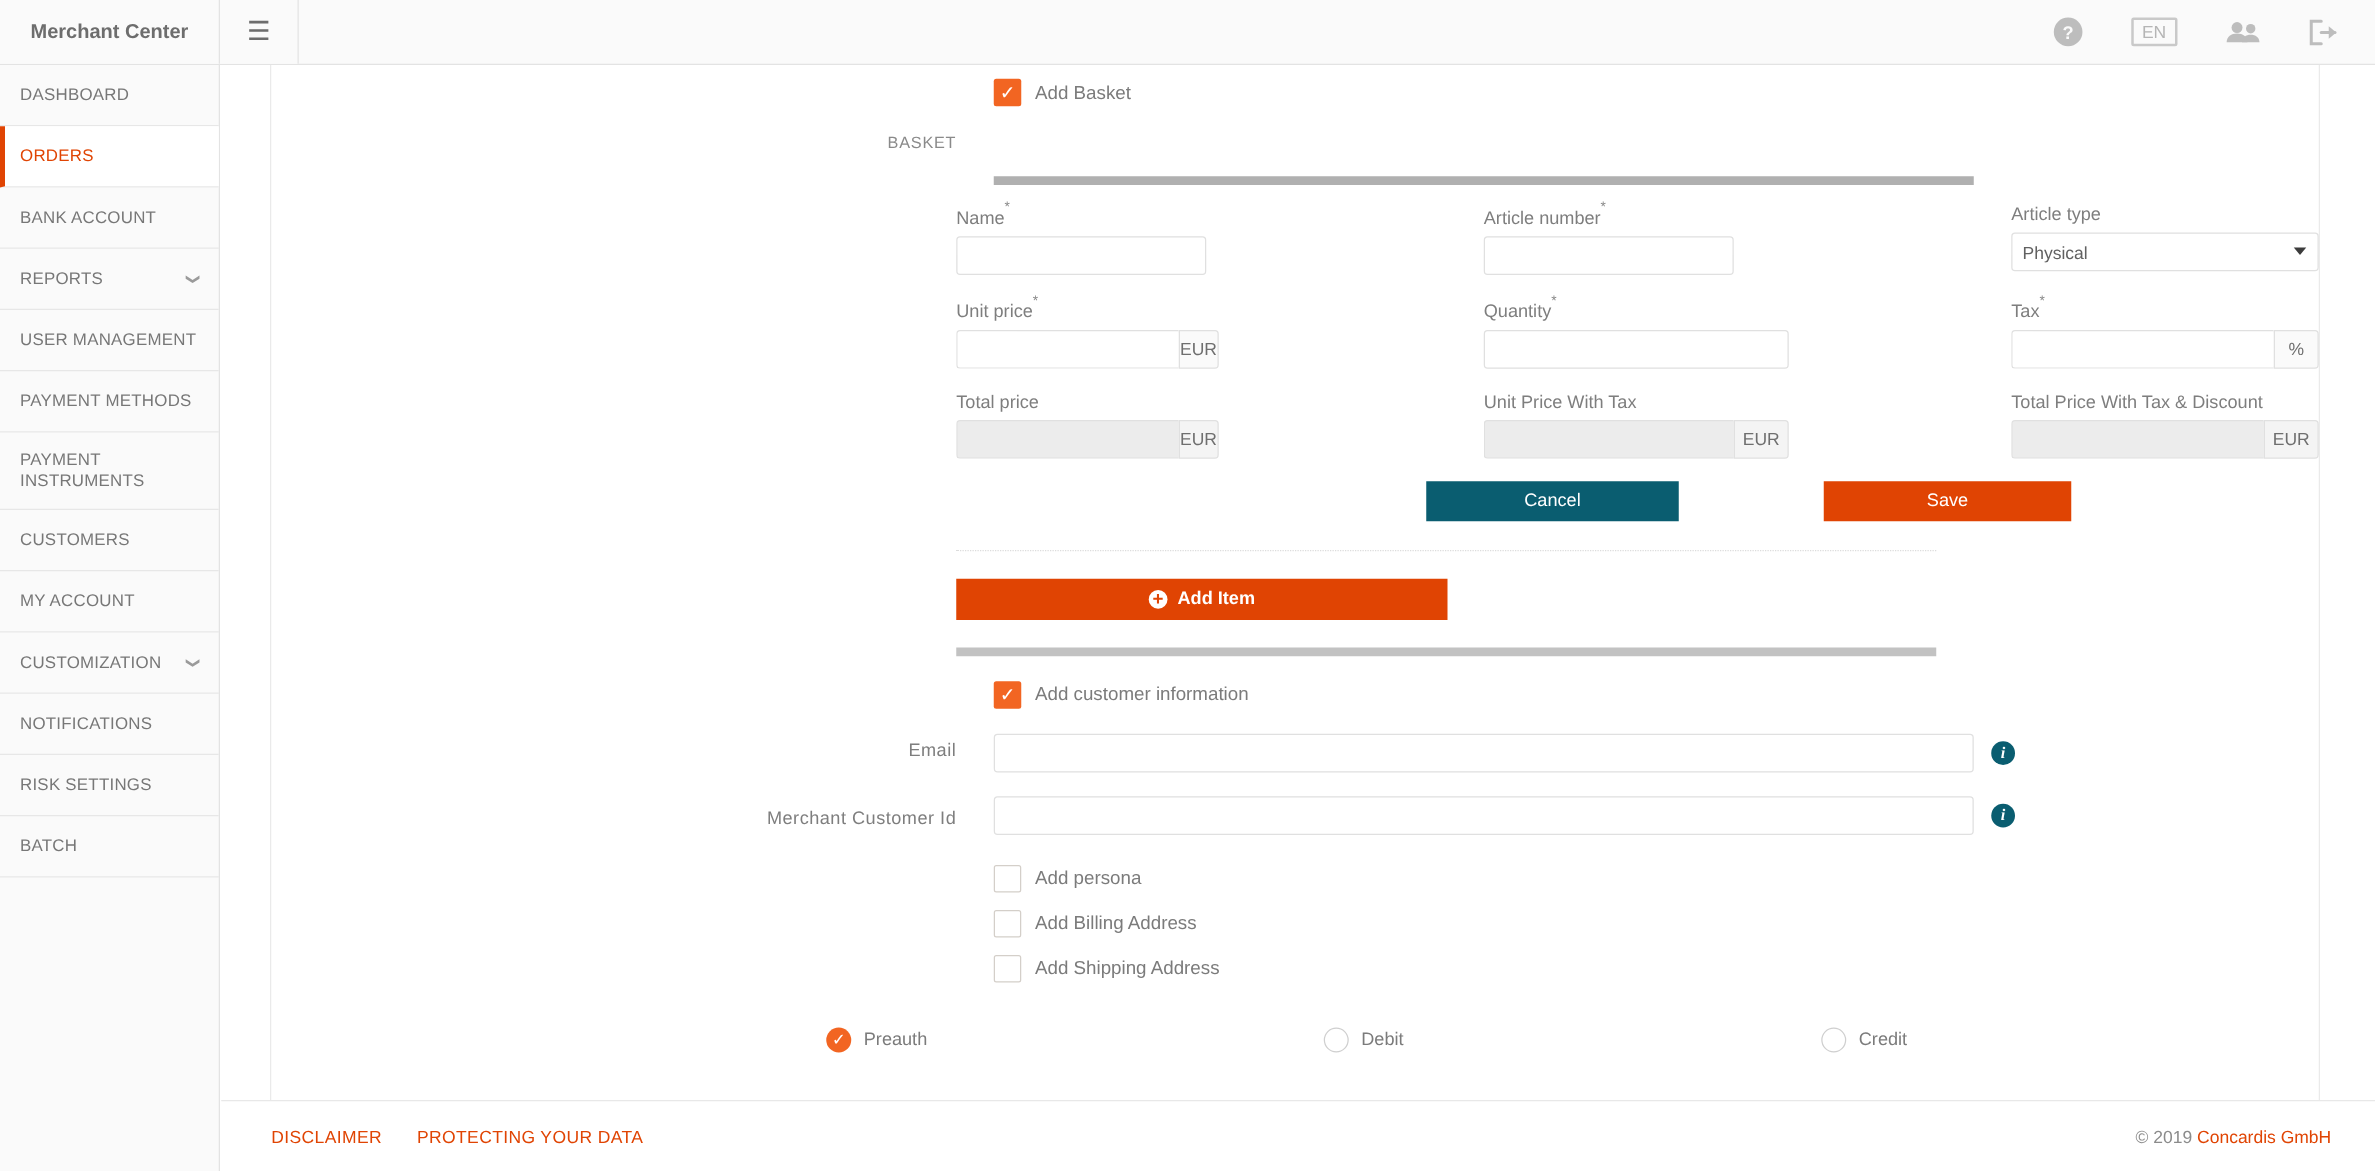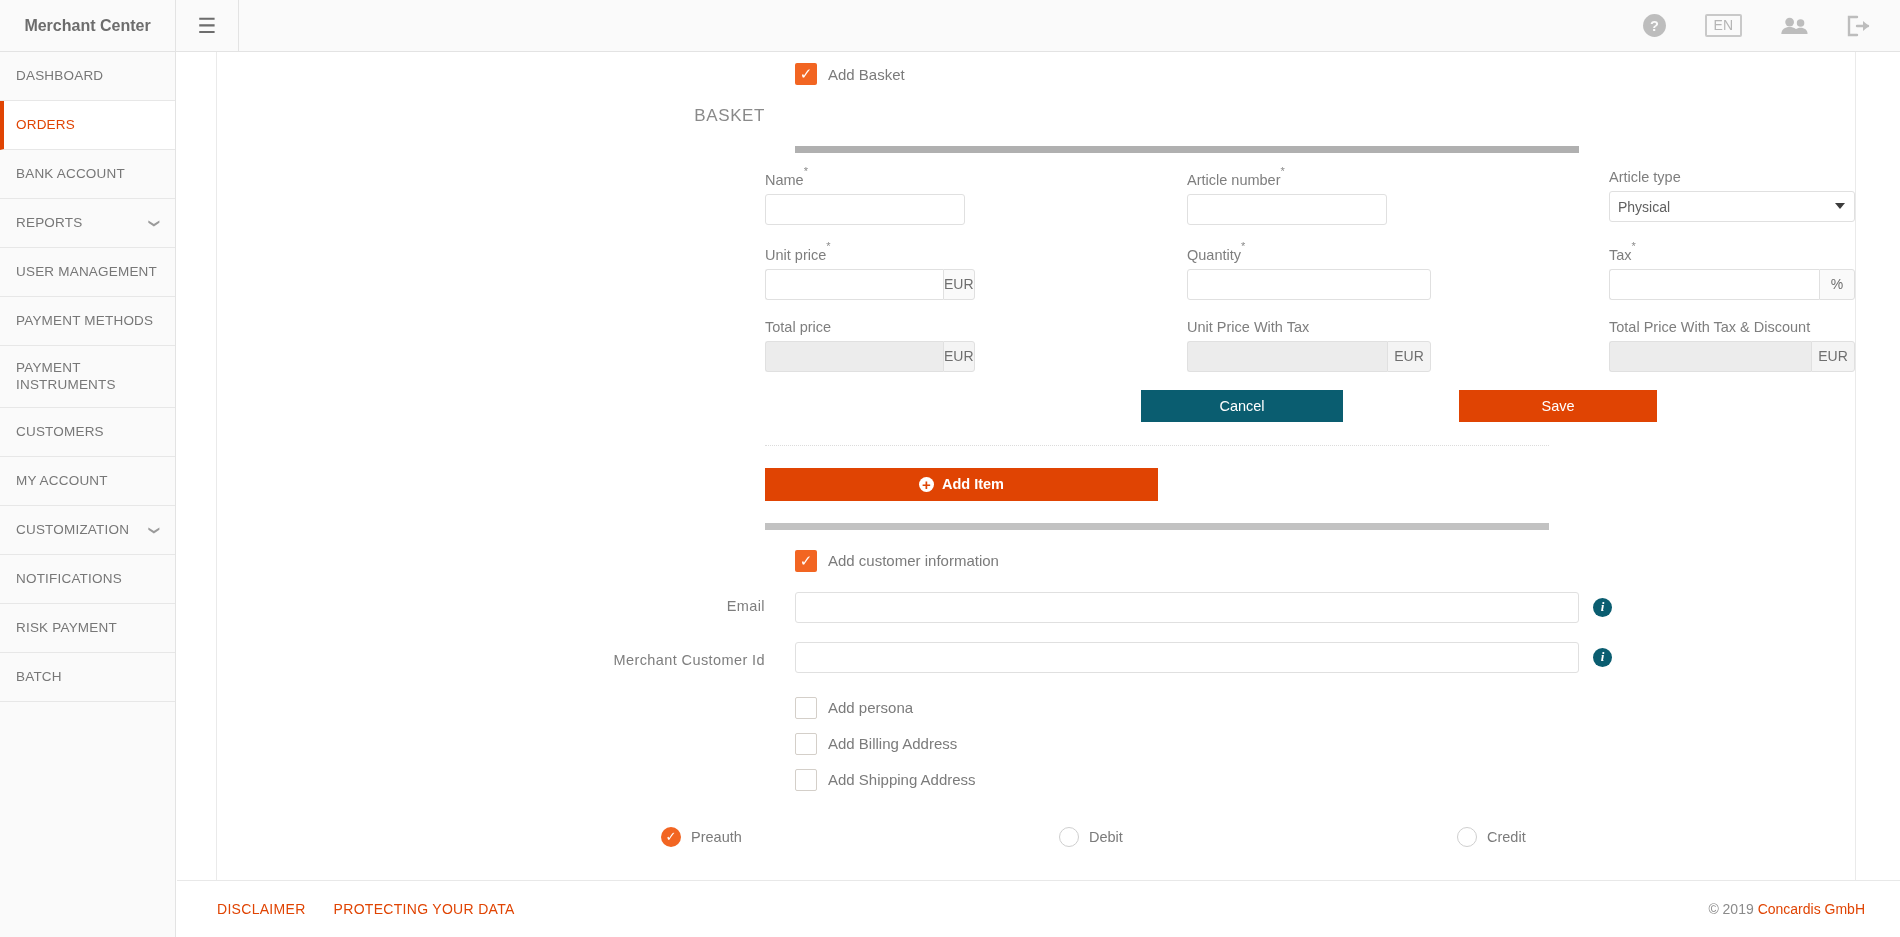--- a/index.html
+++ b/index.html
@@ -98,21 +98,21 @@
   .cb {
     width: 22px; height: 22px; border-radius: 2px;
     display: inline-flex; align-items: center; justify-content: center;
     flex: 0 0 auto;
   }
   .cb.checked { background: #f26522; color: #fff; font-size: 15px; }
   .cb.empty { border: 1px solid #d4cfc9; background: #fff; }
   .cb-label { font-size: 15px; color: #7b7b7b; }
 
   .section-title {
-    font-size: 17px; color: #8a8a8a; letter-spacing: .6px;
+    font-size: 13px; color: #8a8a8a; letter-spacing: .6px;
   }
 
   .rule {
     height: 7px; background: #b0b0b0; width: 784px;
   }
   .rule.light { background: #c2c2c2; }
 
   .form-grid {
     display: grid;
     grid-template-columns: 272px 150px 272px 150px 246px;
@@ -282,21 +282,21 @@
       <span class="nav-label">MY ACCOUNT</span>
     </div>
     <div class="nav-item">
       <span class="nav-label">CUSTOMIZATION</span>
       <span class="chev" style="transform: rotate(90deg);">❯</span>
     </div>
     <div class="nav-item">
       <span class="nav-label">NOTIFICATIONS</span>
     </div>
     <div class="nav-item">
-      <span class="nav-label">RISK PAYMENT</span>
+      <span class="nav-label">RISK SETTINGS</span>
     </div>
     <div class="nav-item">
       <span class="nav-label">BATCH</span>
     </div>
   </div>
 
 <div class="content">
   <div class="canvas">
 
     <div class="row" style="margin-top:11px;">

